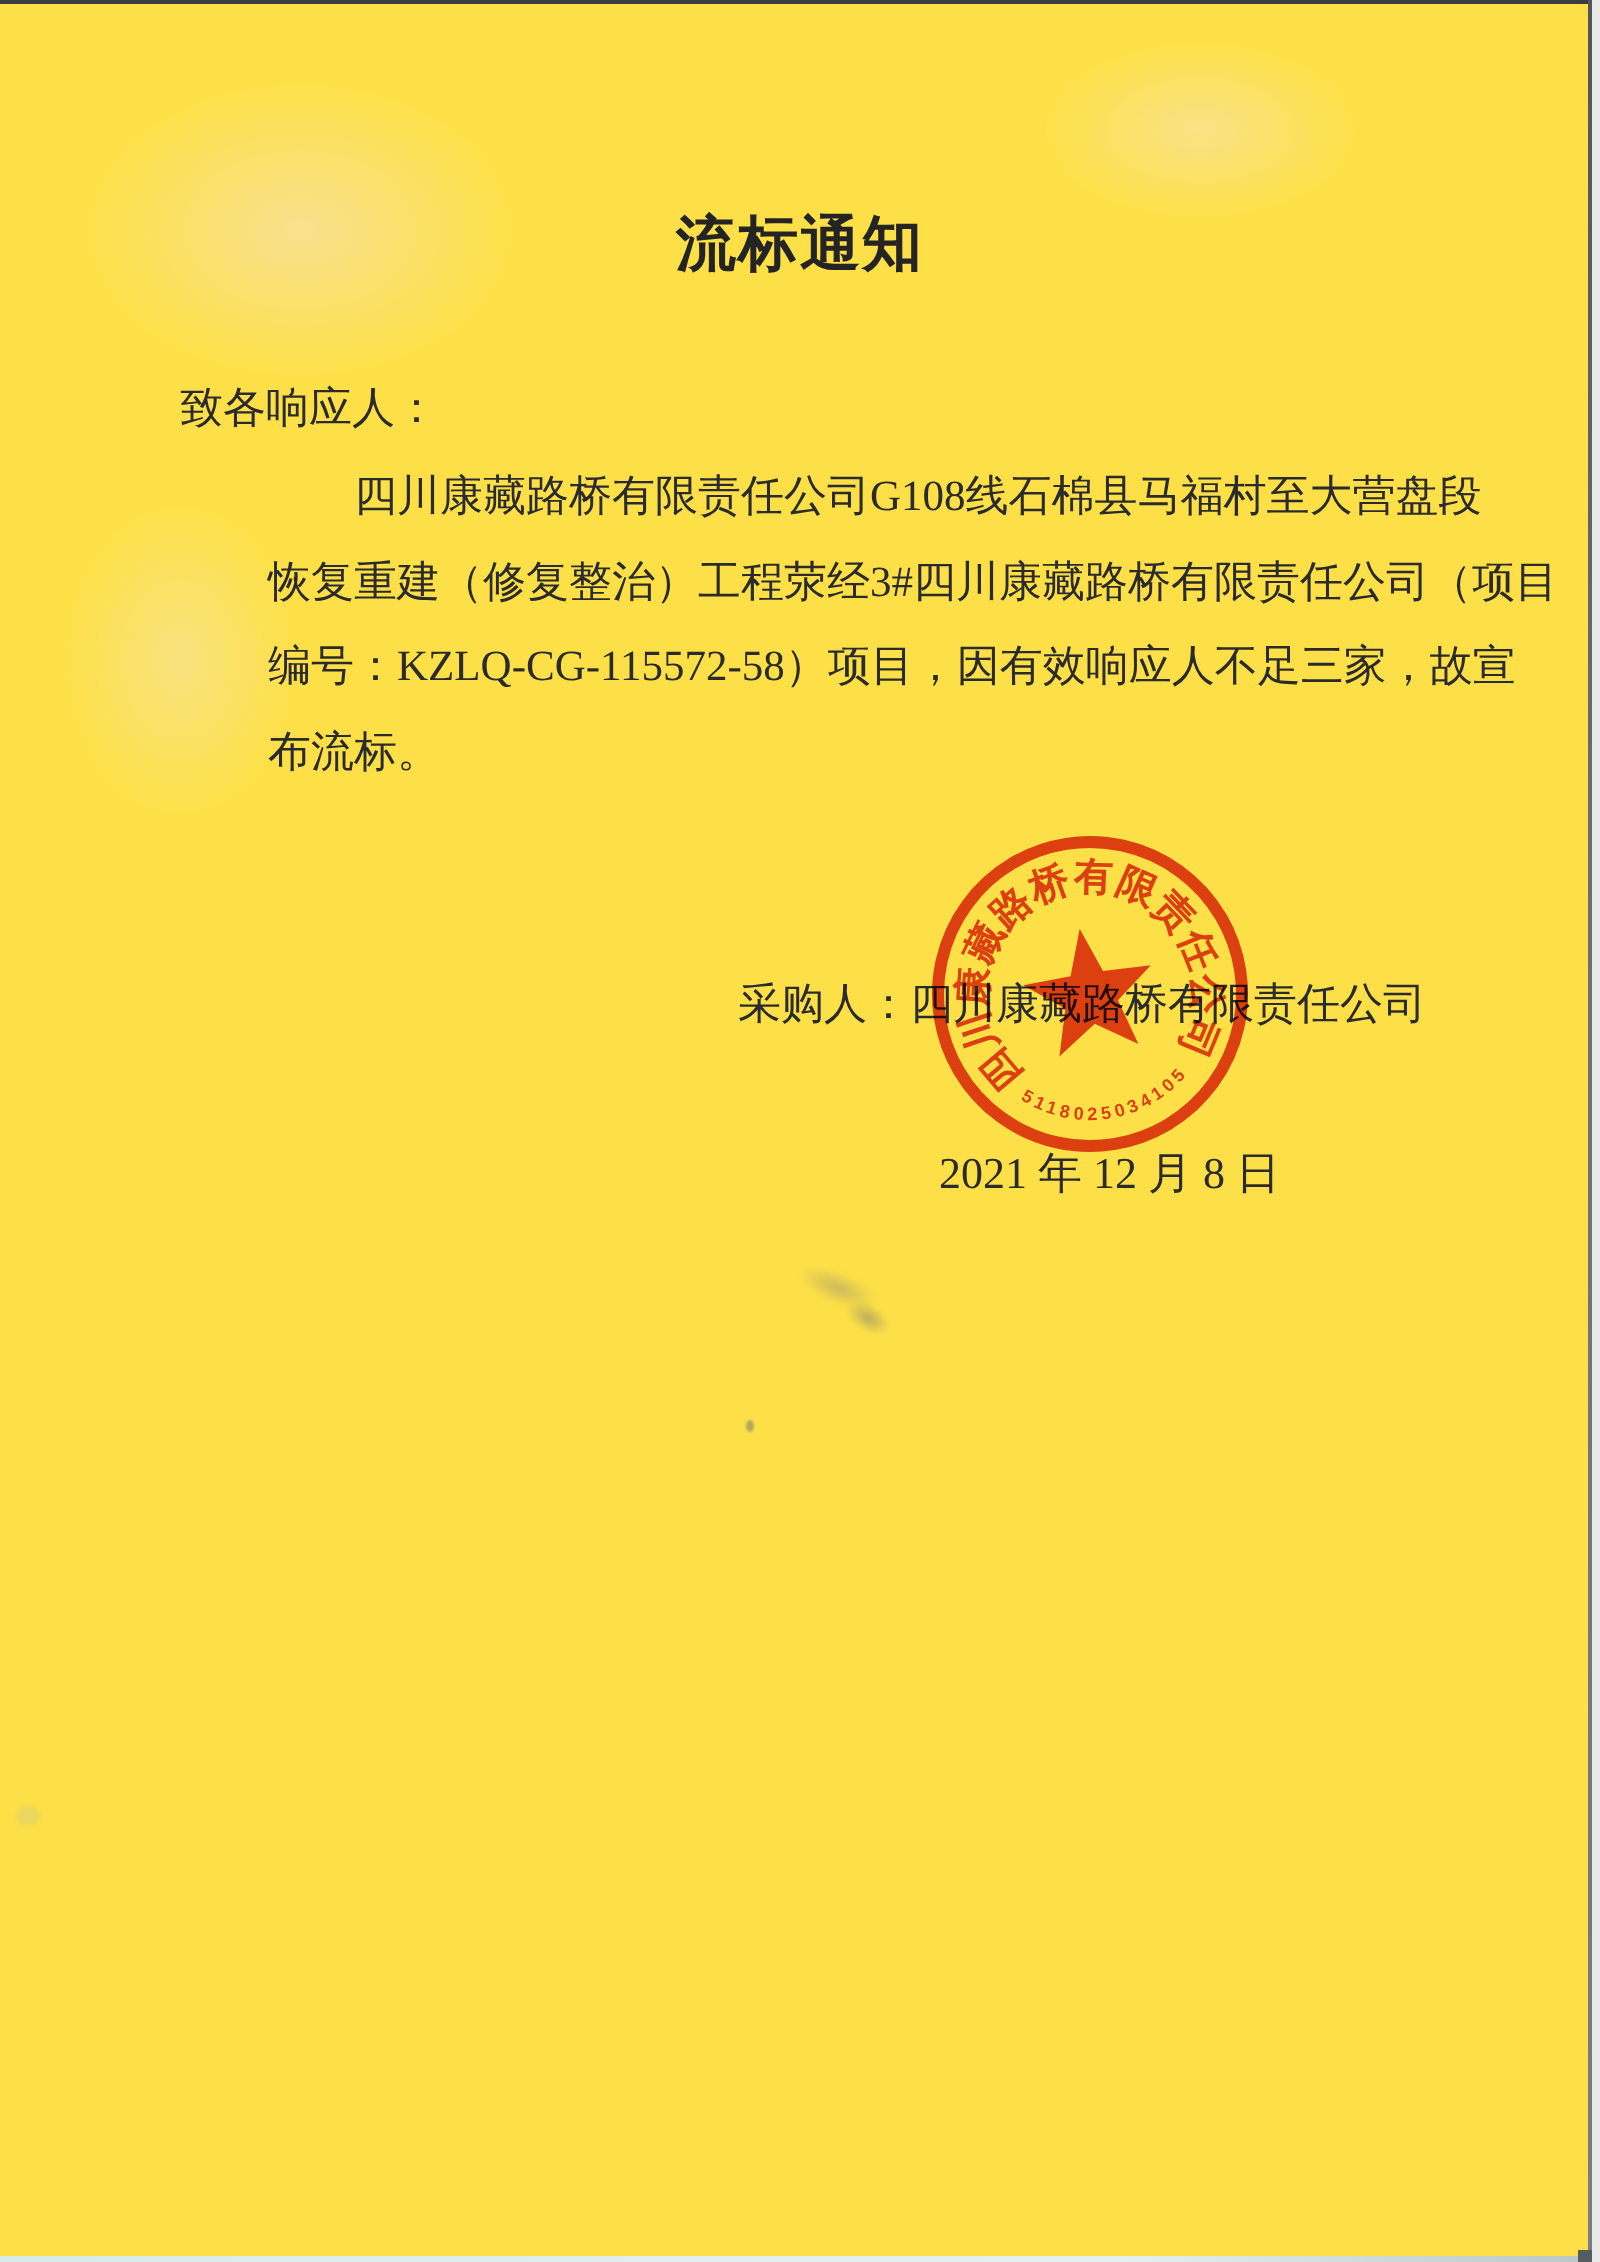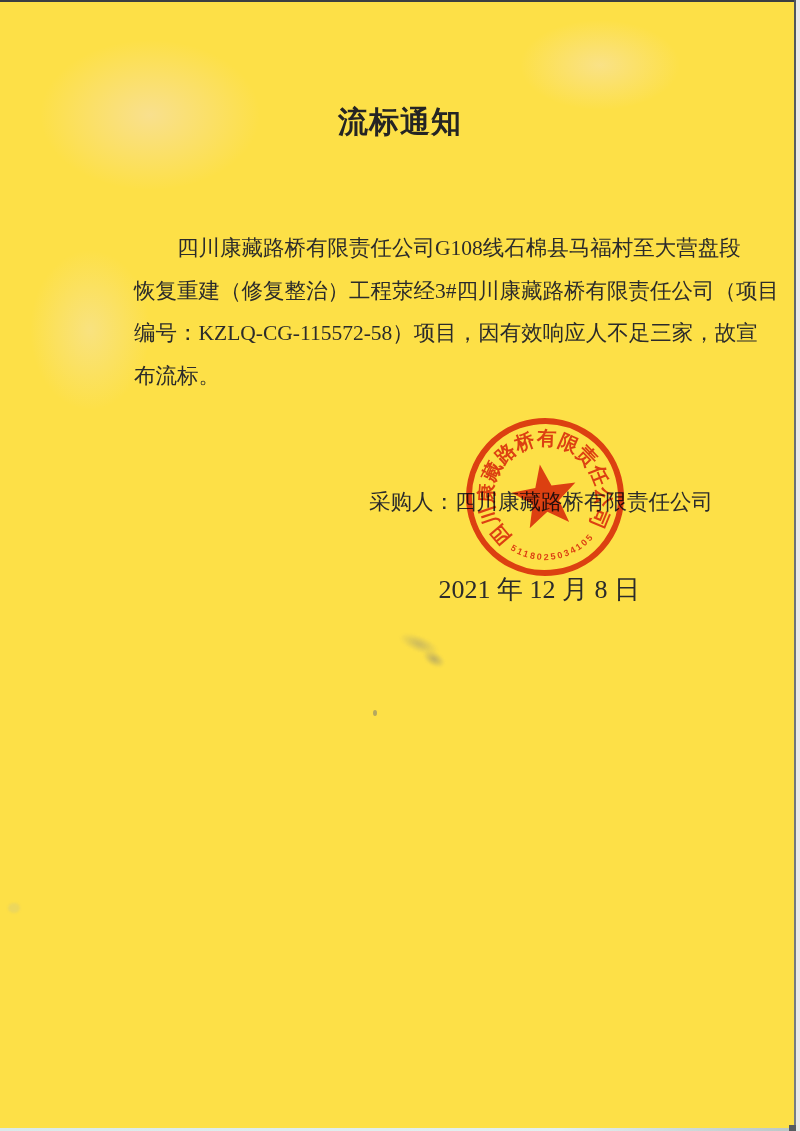--- a/index.html
+++ b/index.html
@@ -42,21 +42,21 @@
     text-align:justify; text-align-last:justify; color:var(--ink);margin-left:44px;
   }
   .body-line.indent { text-indent:2em; }
   .body-line.last { text-align-last:left; white-space:normal; }
   .purchaser-line {
     position:absolute; left:90px; top:487px; width:623px;
     font-size:21.5px; text-align:right; color:var(--ink); z-index:2;
   }
   .date-line {
     position:absolute; left:90px; top:572px; width:623px;
-    font-size:26px; text-align:right; padding-right:73px; box-sizing:border-box;
+    font-size:22px; text-align:right; padding-right:73px; box-sizing:border-box;
     color:var(--ink); z-index:2;
   }
   
   .seal {
     position:absolute; left:460px; top:412px; width:170px; height:170px;
     transform:rotate(-9deg); mix-blend-mode:multiply; opacity:.92; z-index:5;
   }
   .seal .ring   { fill:none; stroke:var(--seal-color); stroke-width:6; }
   .seal .star   { fill:var(--seal-color); }
   .seal .ctext  { font-family:"Liberation Serif","DejaVu Serif",serif; font-size:19.5px; font-weight:700;
@@ -72,20 +72,21 @@
   <div class="blotch blotch-1"></div>
   <div class="blotch blotch-2"></div>
   <div class="blotch blotch-3"></div>
   <div class="smudge-1"></div>
   <div class="smudge-2"></div>
   <div class="speck-1"></div>
   <div class="speck-2"></div>
 
   <div class="doc-title">流标通知</div>
 
+  <div class="salutation">致各响应人：</div>
 
   <div class="body-block">
     <div class="body-line indent">四川康藏路桥有限责任公司G108线石棉县马福村至大营盘段</div>
     <div class="body-line">恢复重建（修复整治）工程荥经3#四川康藏路桥有限责任公司（项目</div>
     <div class="body-line">编号：KZLQ-CG-115572-58）项目，因有效响应人不足三家，故宣</div>
     <div class="body-line last">布流标。</div>
   </div>
 
   <div class="purchaser-line">采购人：四川康藏路桥有限责任公司</div>
 

